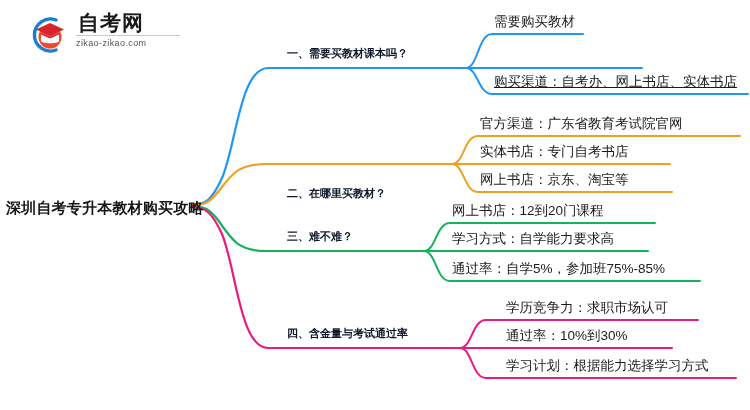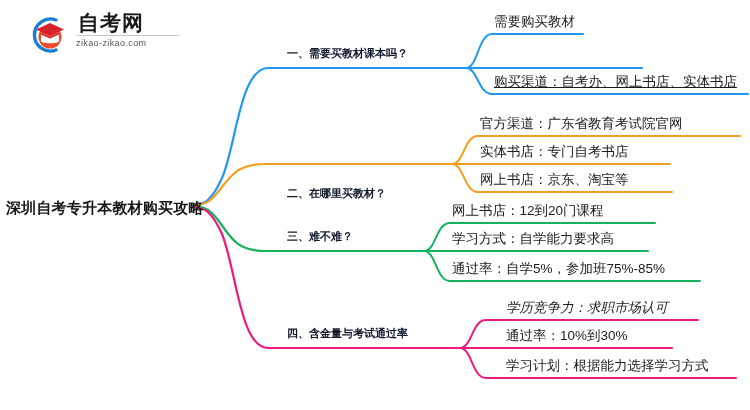--- a/index.html
+++ b/index.html
@@ -173,17 +173,17 @@
   <div class="l2" style="left:480px; top:115px;">官方渠道：广东省教育考试院官网</div>
   <div class="l2" style="left:480px; top:143px;">实体书店：专门自考书店</div>
   <div class="l2" style="left:480px; top:171px;">网上书店：京东、淘宝等</div>
 
   <div class="l1" style="left:287px; top:227px;">三、难不难？</div>
   <div class="l2" style="left:452px; top:202px;">网上书店：12到20门课程</div>
   <div class="l2" style="left:452px; top:230px;">学习方式：自学能力要求高</div>
   <div class="l2" style="left:452px; top:260px;">通过率：自学5%，参加班75%-85%</div>
 
   <div class="l1" style="left:287px; top:324px;">四、含金量与考试通过率</div>
-  <div class="l2" style="left:506px; top:299px;font-style:italic;">学历竞争力：求职市场认可</div>
+  <div class="l2" style="left:506px; top:299px;">学历竞争力：求职市场认可</div>
   <div class="l2" style="left:506px; top:327px;">通过率：10%到30%</div>
   <div class="l2" style="left:506px; top:357px;">学习计划：根据能力选择学习方式</div>
 
 </div>
 
 </body></html>

